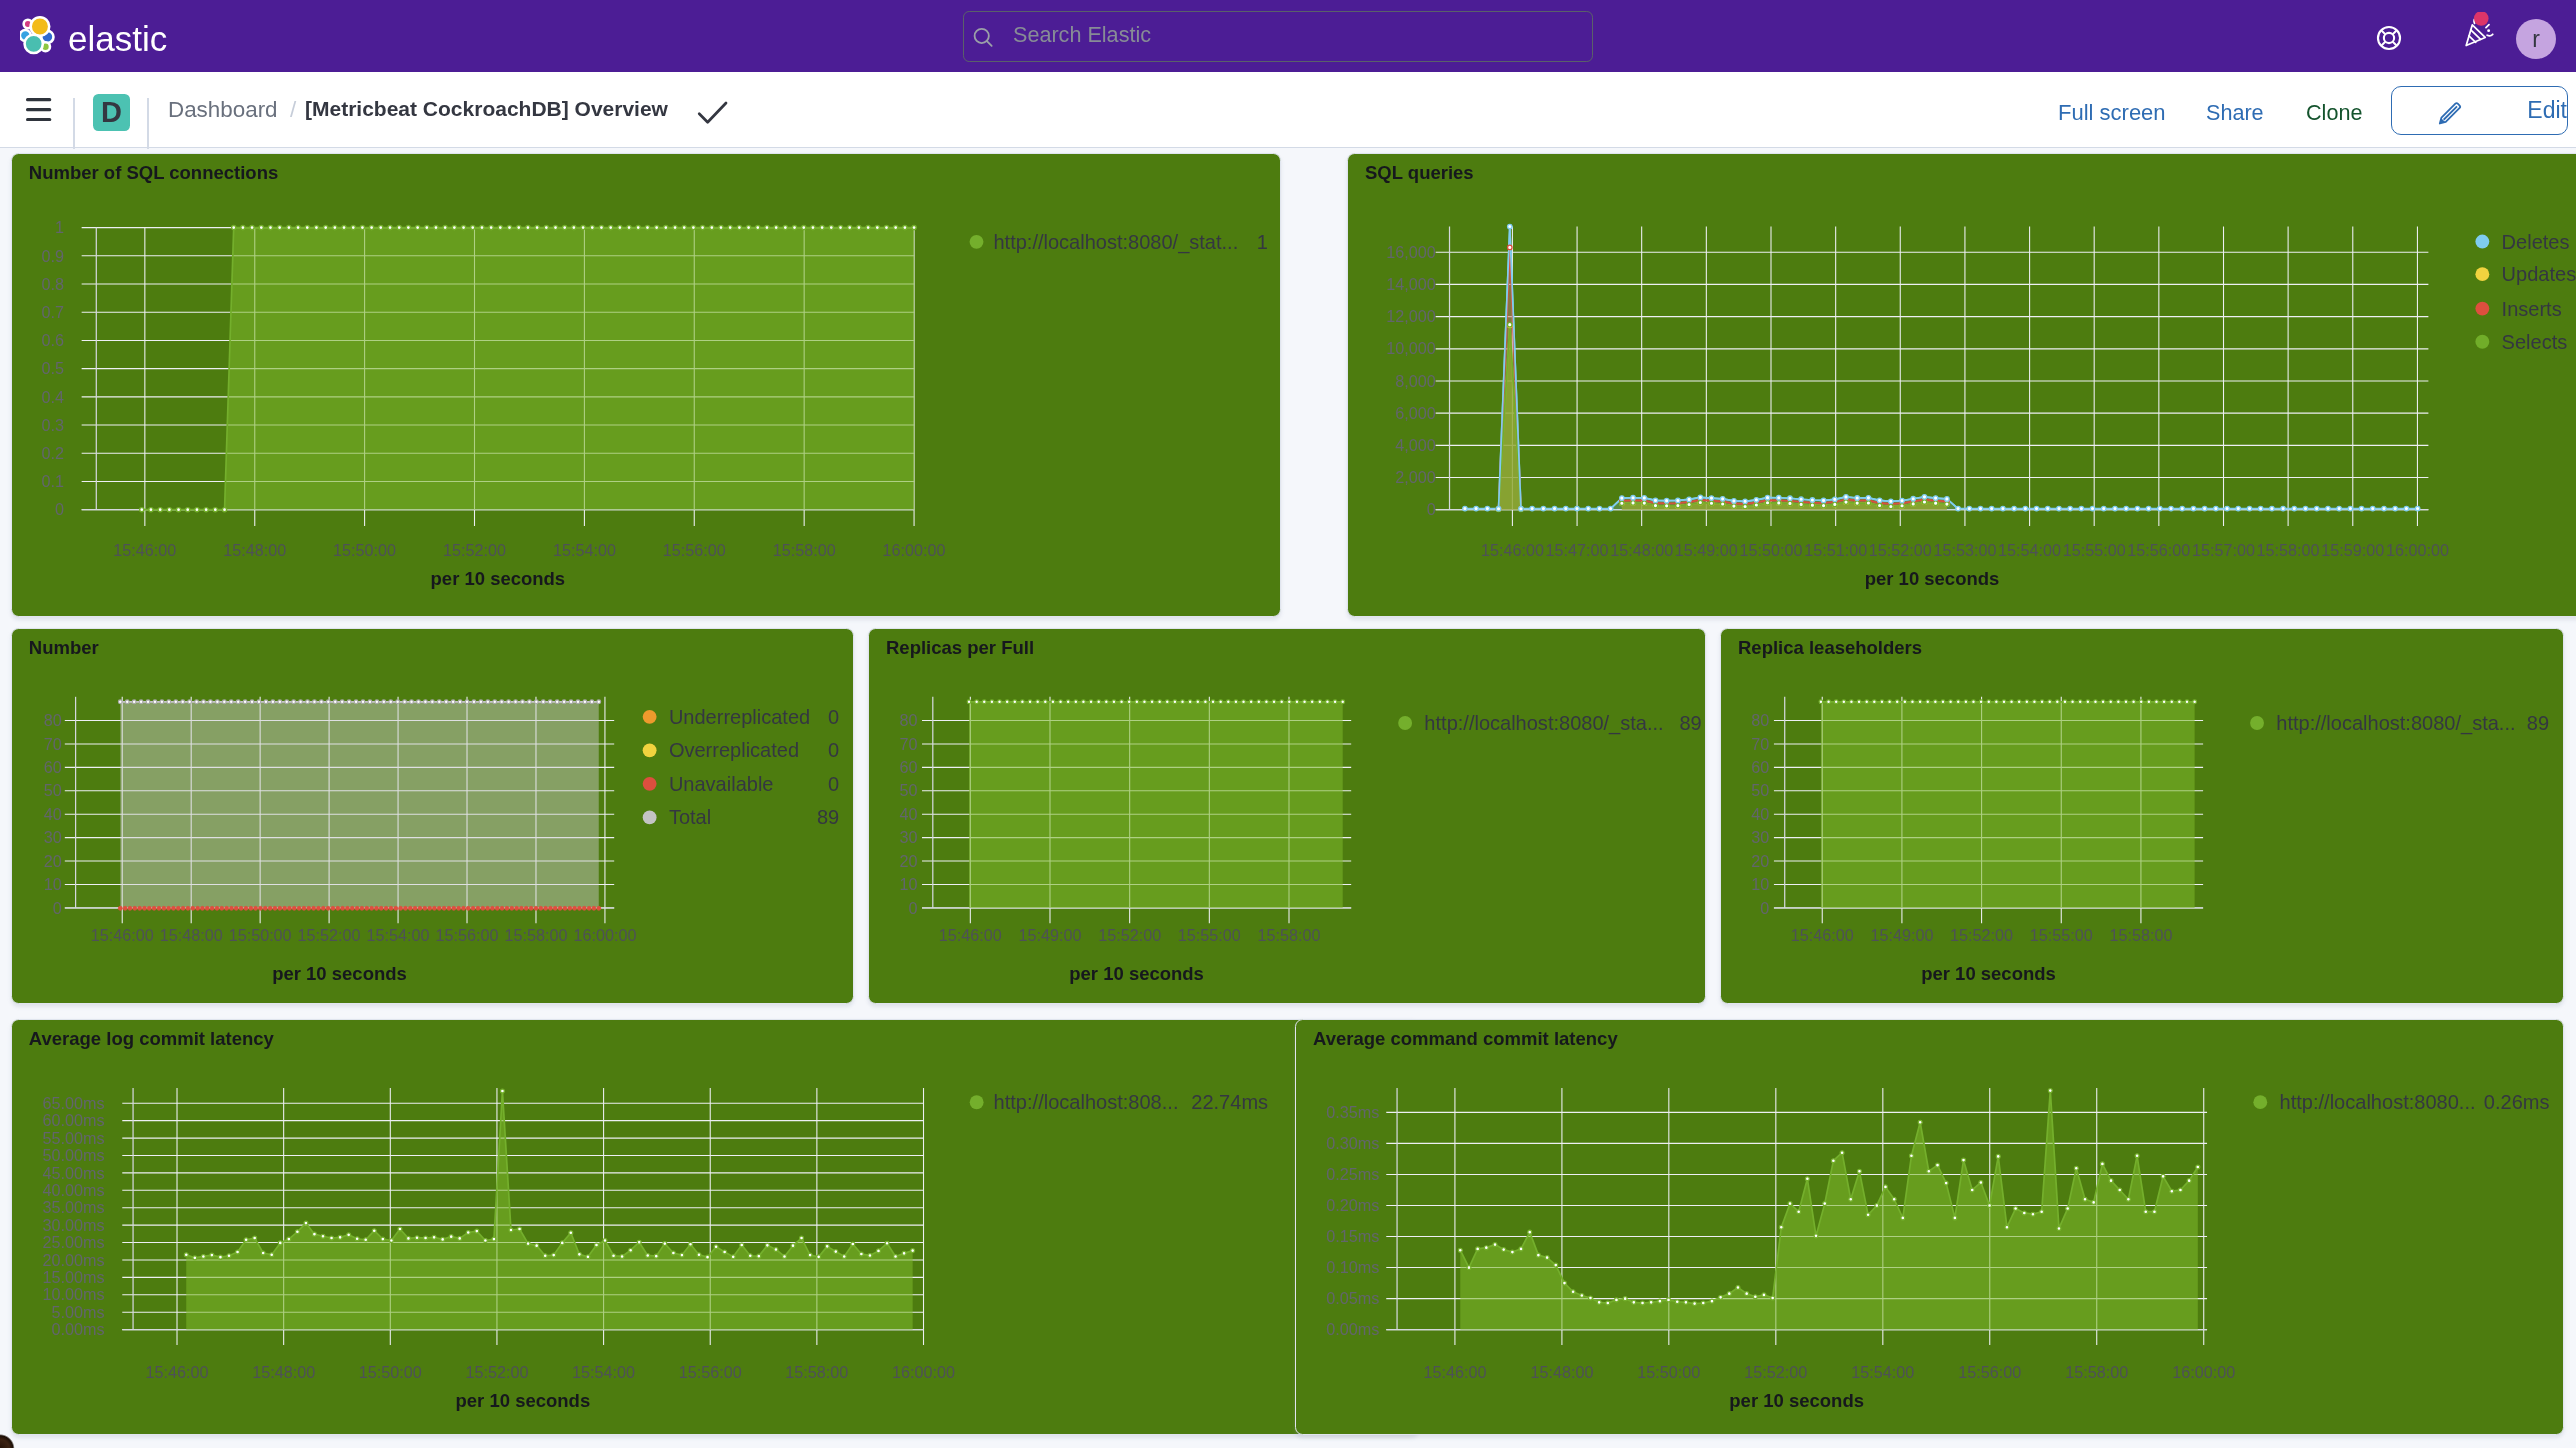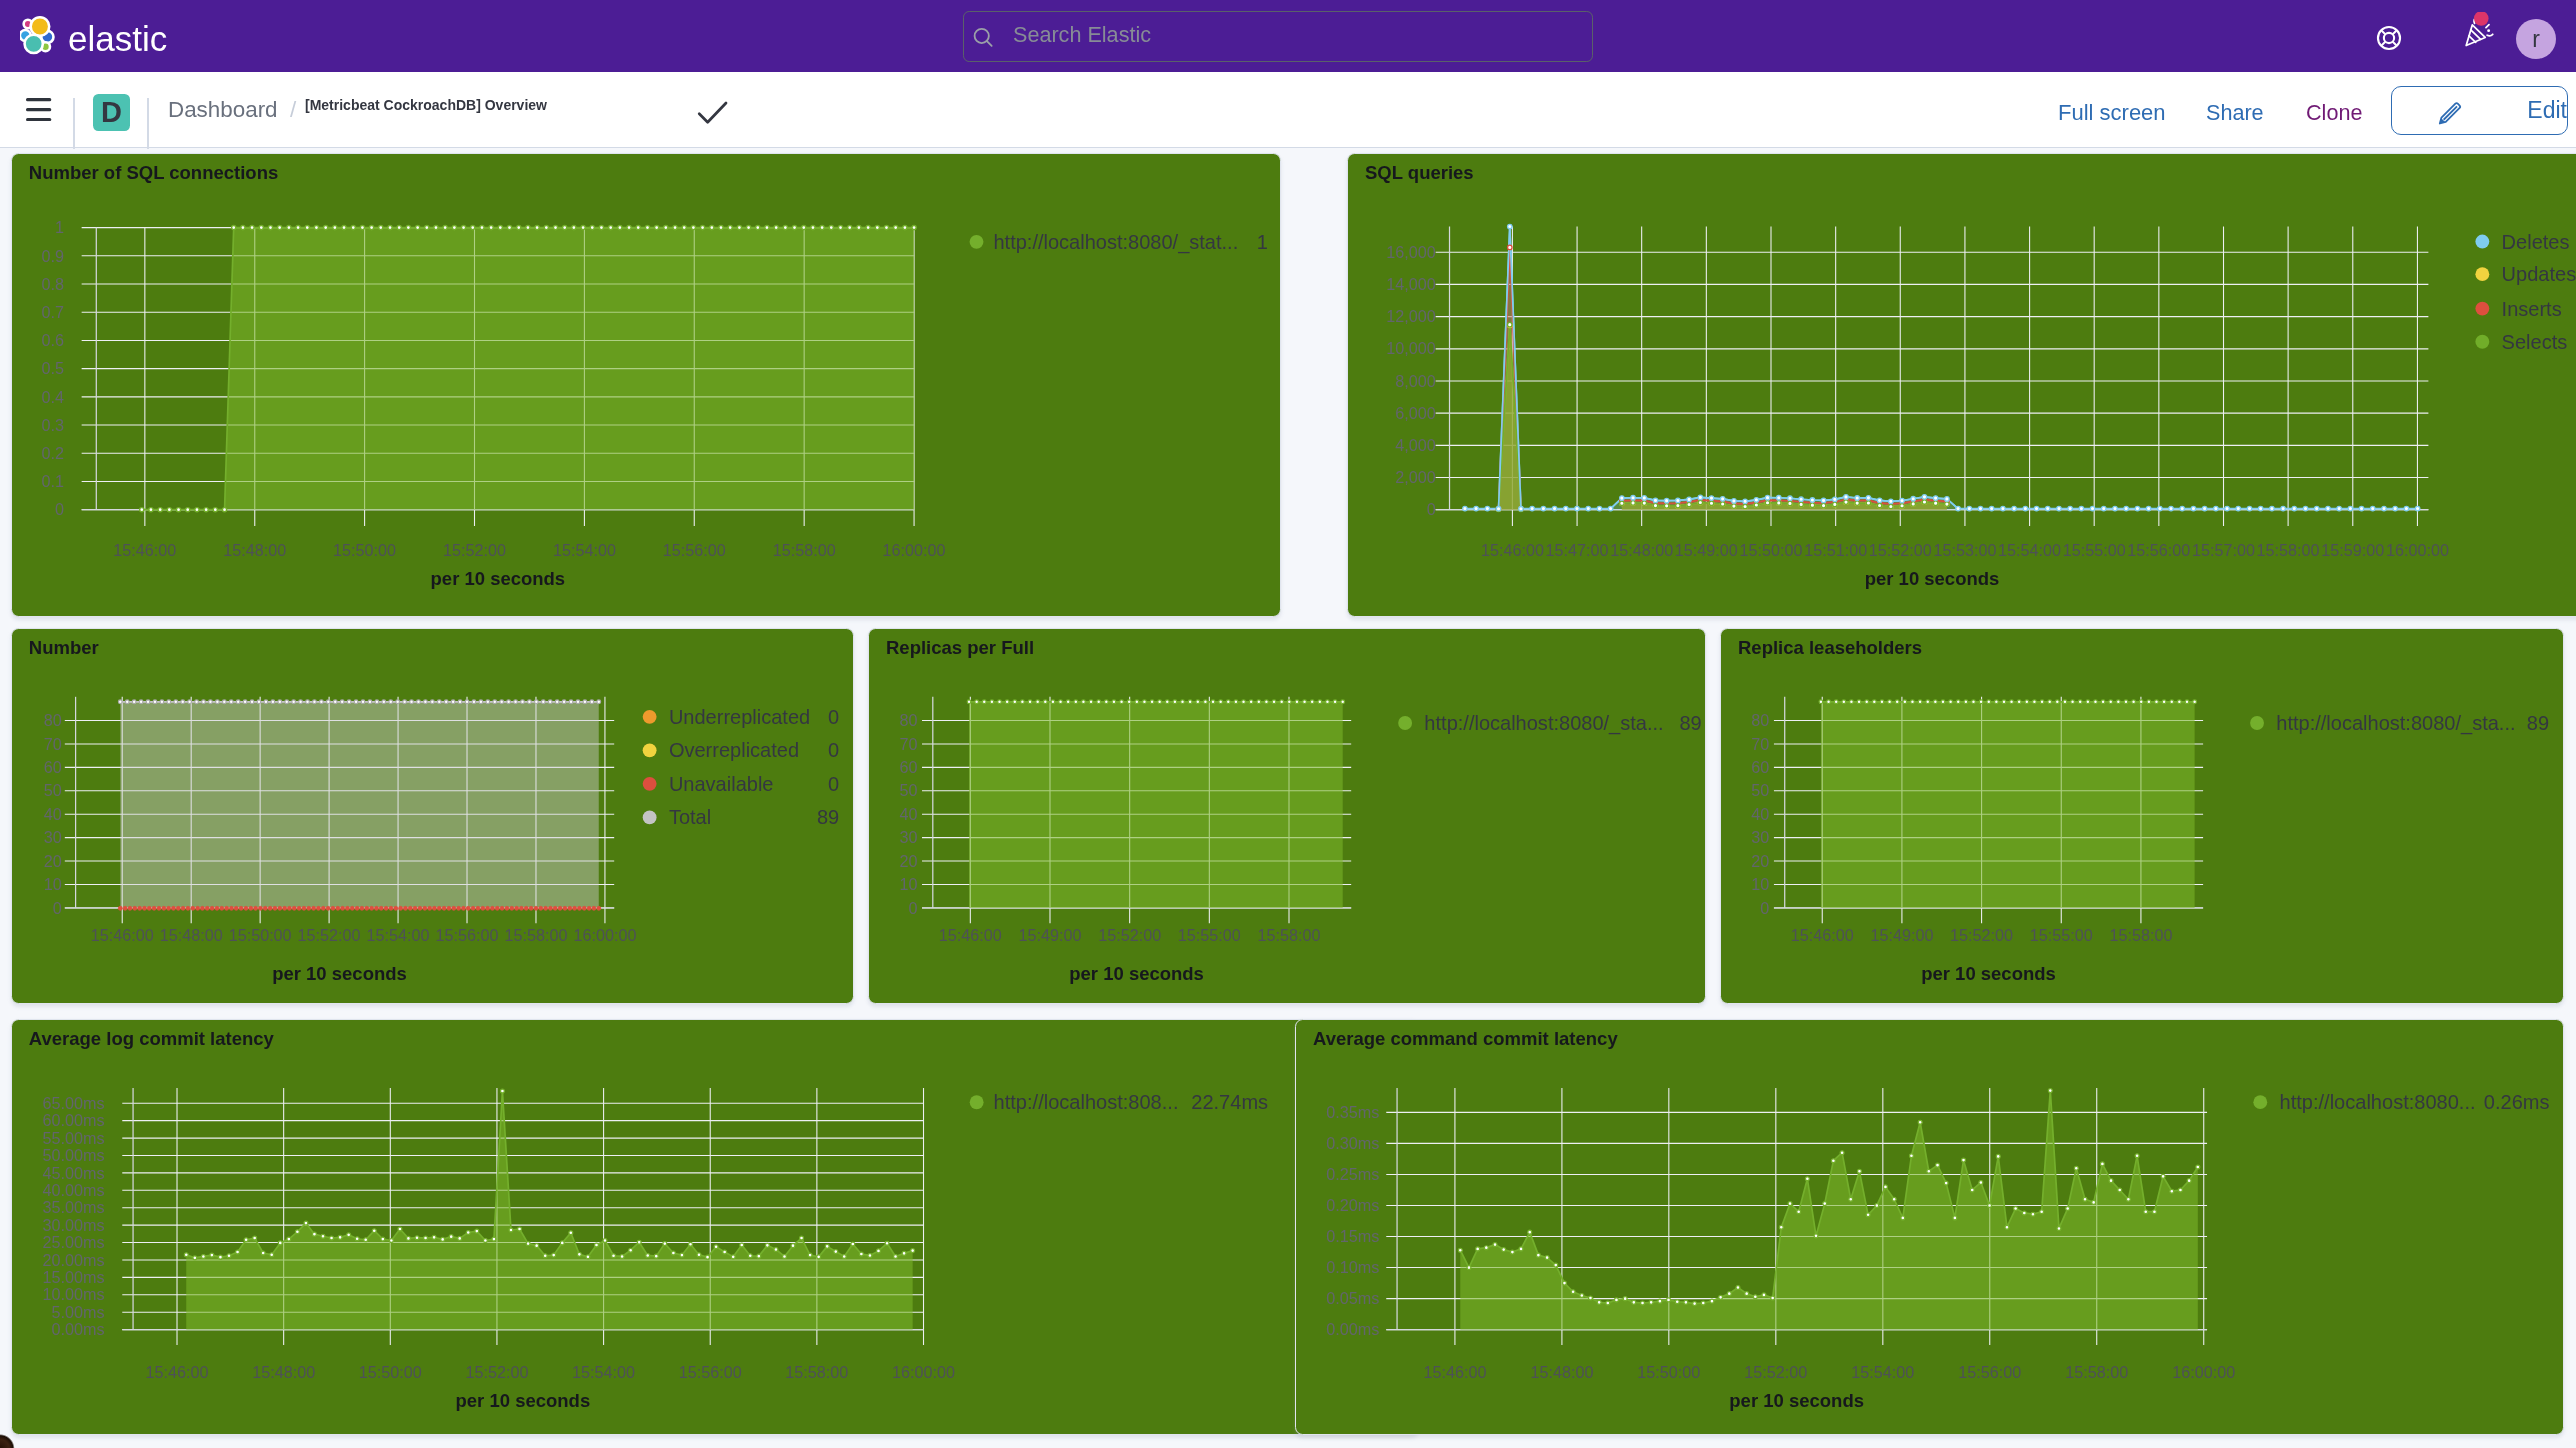--- a/index.html
+++ b/index.html
@@ -62,27 +62,27 @@
 <div class="navbar">
 <svg width="26" height="23" viewBox="0 0 34 30" style="position:absolute;left:25.5px;top:26px">
 <rect x="0" y="0" width="33" height="4.2" rx="2" fill="#2f343c"></rect>
 <rect x="0" y="13" width="33" height="4.2" rx="2" fill="#2f343c"></rect>
 <rect x="0" y="26" width="33" height="4.2" rx="2" fill="#2f343c"></rect>
 </svg>
 <div class="vsep" style="left:73px"></div>
 <div class="dbadge">D</div>
 <div class="vsep" style="left:147px"></div>
 <div style="position:absolute;left:168px;top:25px;font-size:22.4px;color:#69707d">Dashboard&nbsp;&nbsp;<span style="color:#c6cdd9">/</span></div>
-<div style="position:absolute;left:305px;top:25px;font-size:14px;font-weight:bold;color:#343741">[Metricbeat CockroachDB] Overview</div>
+<div style="position:absolute;left:305px;top:25px;font-size:21px;font-weight:bold;color:#343741">[Metricbeat CockroachDB] Overview</div>
 <svg width="34" height="26" viewBox="0 0 44 34" style="position:absolute;left:696px;top:28px">
 <path d="M4 18 L15 29 L39 4" fill="none" stroke="#343741" stroke-width="3.6" stroke-linecap="round" stroke-linejoin="round"></path>
 </svg>
 <div style="position:absolute;left:2058px;top:28px;font-size:22px;color:#2e6cb3">Full screen</div>
 <div style="position:absolute;left:2206px;top:28px;font-size:21.6px;color:#2e6cb3">Share</div>
-<div style="position:absolute;left:2306px;top:28px;font-size:21.6px;color:#701a75">Clone</div>
+<div style="position:absolute;left:2306px;top:28px;font-size:21.6px;color:#14532d">Clone</div>
 <div class="editbtn">Edit</div>
 <svg width="28" height="28" viewBox="0 0 36 36" style="position:absolute;left:2435px;top:28px">
 <g stroke="#2e6cb3" stroke-width="2.3" fill="none" stroke-linejoin="round">
 <path d="M6.2 30.2 L8.3 22.6 L26.2 4.7 Q27.8 3.2 29.6 5 L31.4 6.8 Q33.2 8.6 31.7 10.2 L13.8 28.1 L6.2 30.2 Z"></path>
 <path d="M11.1 25.4 L28.3 8.2"></path>
 </g>
 <path d="M6.2 30.2 L8 23.4 L13 28.4 Z" fill="#2e6cb3"></path>
 </svg>
 </div>
 <div class="panel" style="left:10.8px;top:153px;width:1270px;height:464px">

